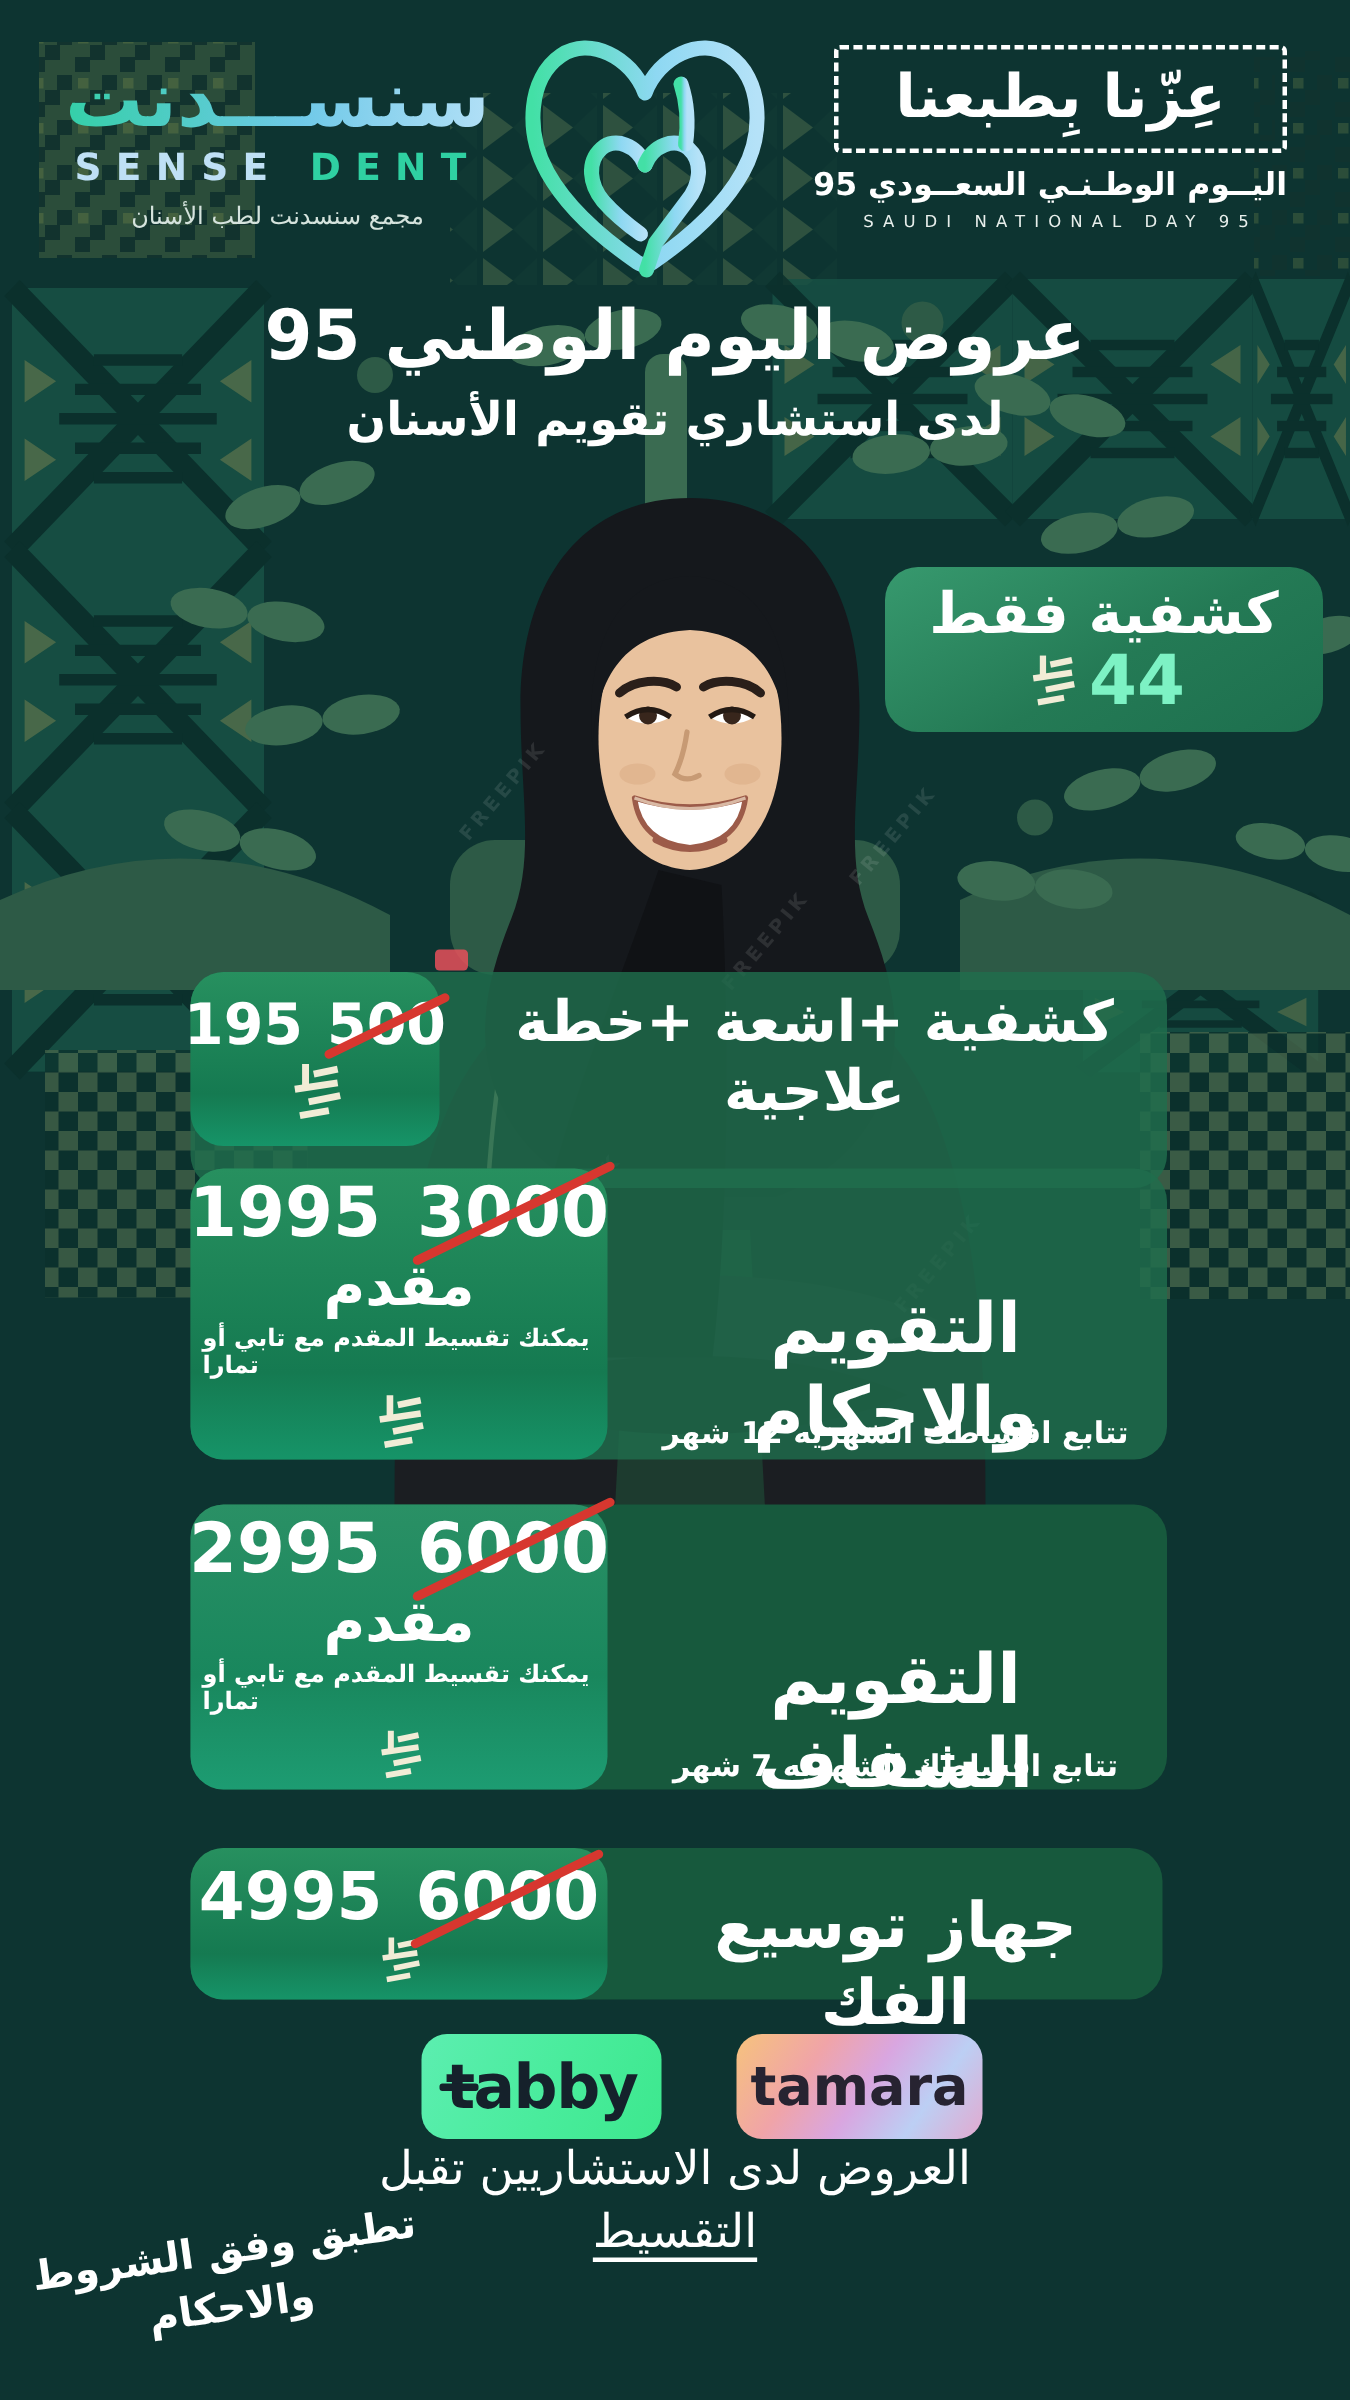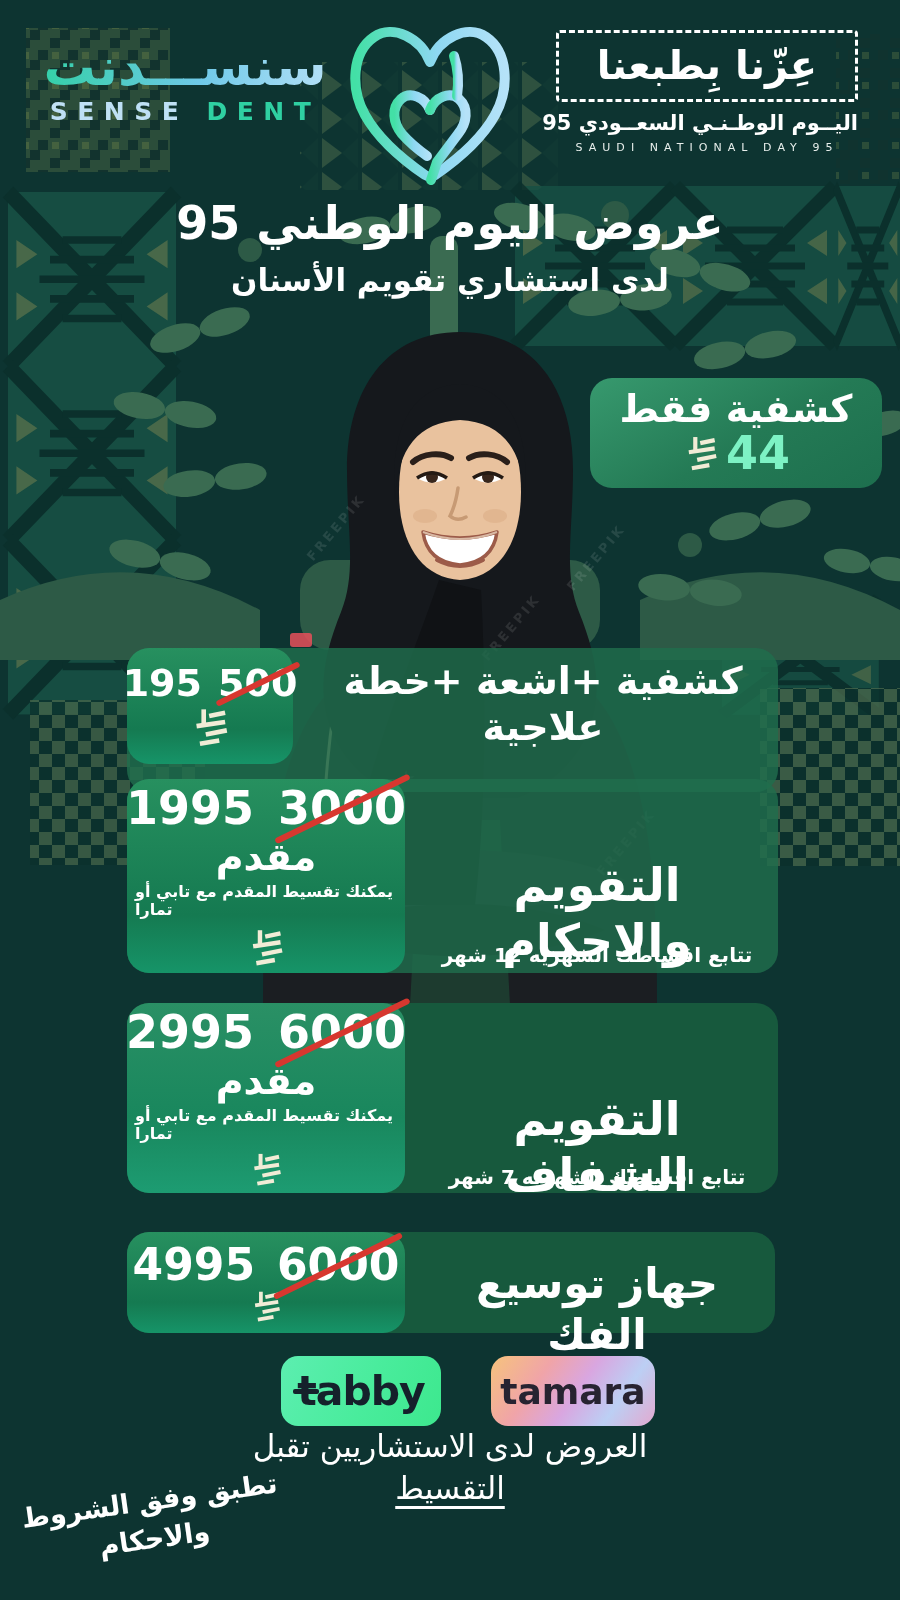--- a/index.html
+++ b/index.html
@@ -224,20 +224,21 @@
   <div class="wm abs" style="left:345px;top:795px;">FREEPIK</div>
   <div class="wm abs" style="left:585px;top:835px;">FREEPIK</div>
   <div class="abs freepik-chip"></div>
 
   <div class="abs brand">
     <div class="brand-ar">سنســـدنت</div>
     <div class="brand-en">
       <span class="sense">SENSE</span>
       <span class="dent">DENT</span>
     </div>
+    <div class="brand-tag">مجمع سنسدنت لطب الأسنان</div>
   </div>
 
   <svg class="abs heart-logo" viewBox="0 0 200 185" aria-hidden="true">
     <defs>
       <linearGradient id="hg" x1="0" y1="0" x2="1" y2="0">
         <stop offset="0" stop-color="#43e0a6"></stop>
         <stop offset=".55" stop-color="#8ed8f2"></stop>
         <stop offset="1" stop-color="#b5e2f8"></stop>
       </linearGradient>
     </defs>

